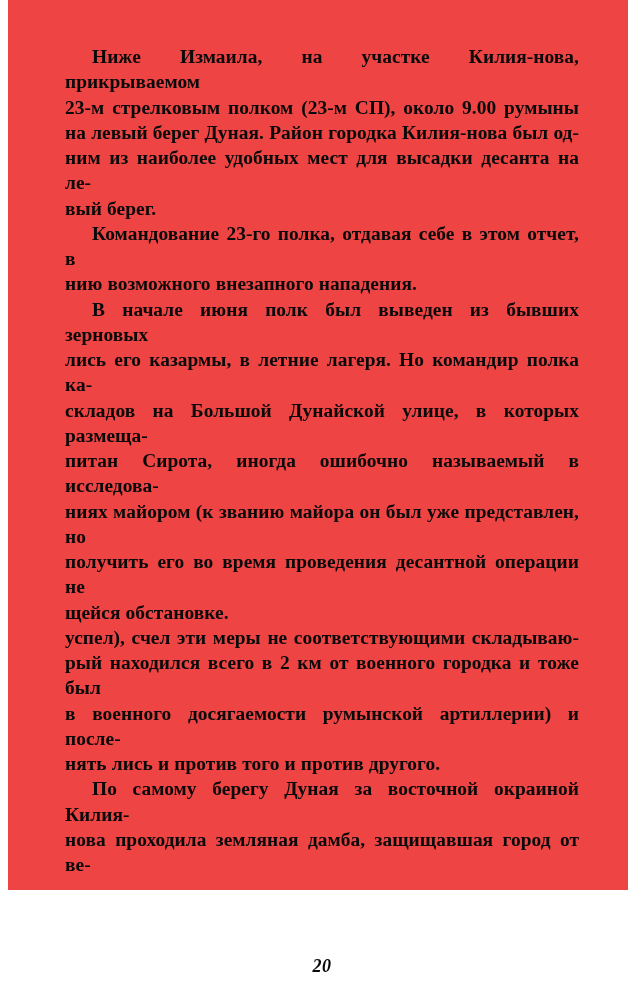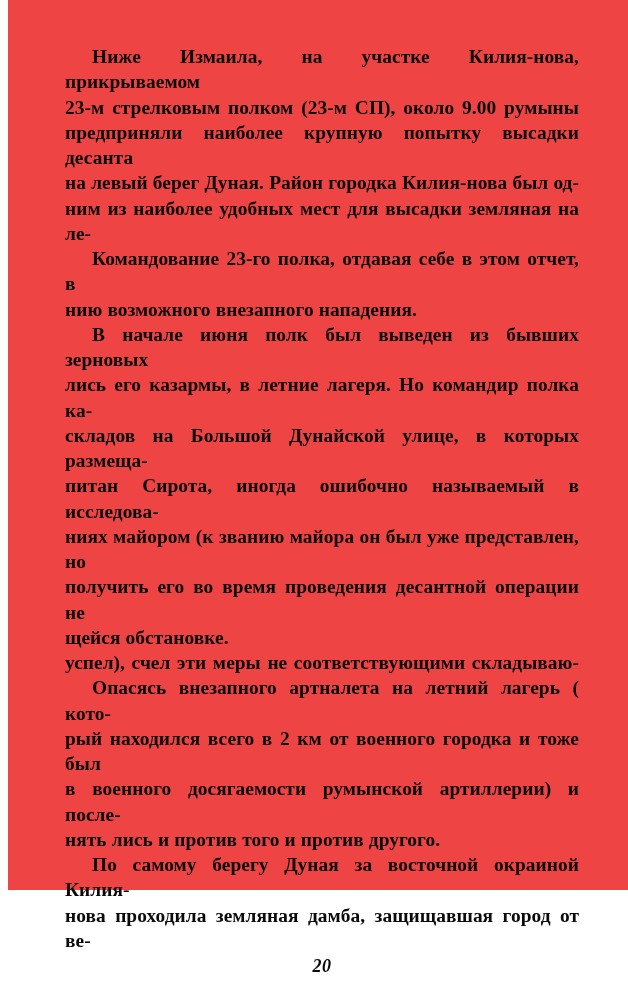--- a/index.html
+++ b/index.html
@@ -74,40 +74,39 @@
   }
 </style>
 </head>
 <body>
 
 <div class="page">
   <div class="textblock" id="textblock">
       <p class="para">
         <span class="ln j"><span class="indent"></span><span>Ниже Измаила, на участке Килия-нова, прикрываемом</span></span>
         <span class="ln j">23-м стрелковым полком (23-м СП), около 9.00 румыны</span>
-        <span class="ln j">предприняли наиболее крупную попытку высадки десанта</span>
         <span class="ln j">на левый берег Дуная. Район городка Килия-нова был од-</span>
-        <span class="ln j">ним из наиболее удобных мест для высадки земляная на ле-</span>
+        <span class="ln j">ним из наиболее удобных мест для высадки десанта на ле-</span>
+        <span class="ln last">вый берег.</span>
       </p>
       <p class="para">
         <span class="ln j"><span class="indent"></span><span>Командование 23-го полка, отдавая себе в этом отчет, в</span></span>
         <span class="ln last">нию возможного внезапного нападения.</span>
       </p>
       <p class="para">
         <span class="ln j"><span class="indent"></span><span>В начале июня полк был выведен из бывших зерновых</span></span>
         <span class="ln j">лись его казармы, в летние лагеря. Но командир полка ка-</span>
         <span class="ln j">складов на Большой Дунайской улице, в которых размеща-</span>
         <span class="ln j">питан Сирота, иногда ошибочно называемый в исследова-</span>
         <span class="ln j">ниях майором (к званию майора он был уже представлен, но</span>
         <span class="ln j">получить его во время проведения десантной операции не</span>
         <span class="ln last">щейся обстановке.</span>
         <span class="ln j">успел), счел эти меры не соответствующими складываю-</span>
       </p>
       <p class="para">
-        <span class="ln j"><span class="indent"></span><span>Опасясь внезапного артналета на летний лагерь ( кото-</span></span>
         <span class="ln j">рый находился всего в 2 км от военного городка и тоже был</span>
         <span class="ln j">в военного досягаемости румынской артиллерии) и после-</span>
         <span class="ln last">нять лись и против того и против другого.</span>
       </p>
       <p class="para">
         <span class="ln j"><span class="indent"></span><span>По самому берегу Дуная за восточной окраиной Килия-</span></span>
         <span class="ln j">нова проходила земляная дамба, защищавшая город от ве-</span>
       </p>
     </div>
   <div class="folio">20</div>

